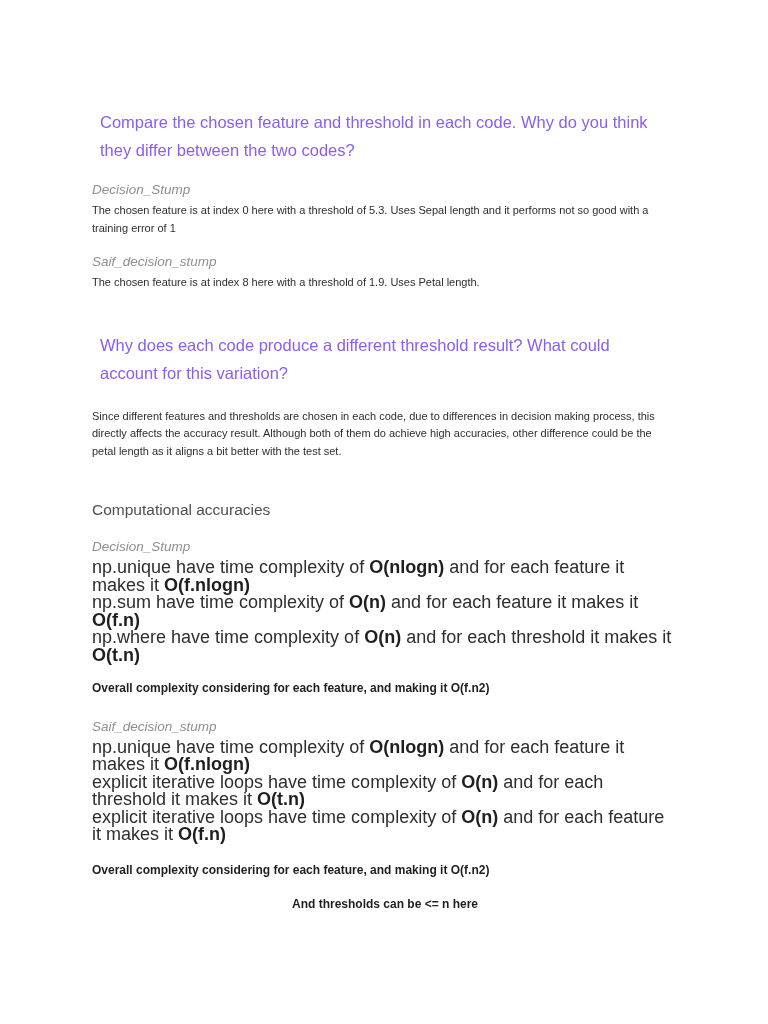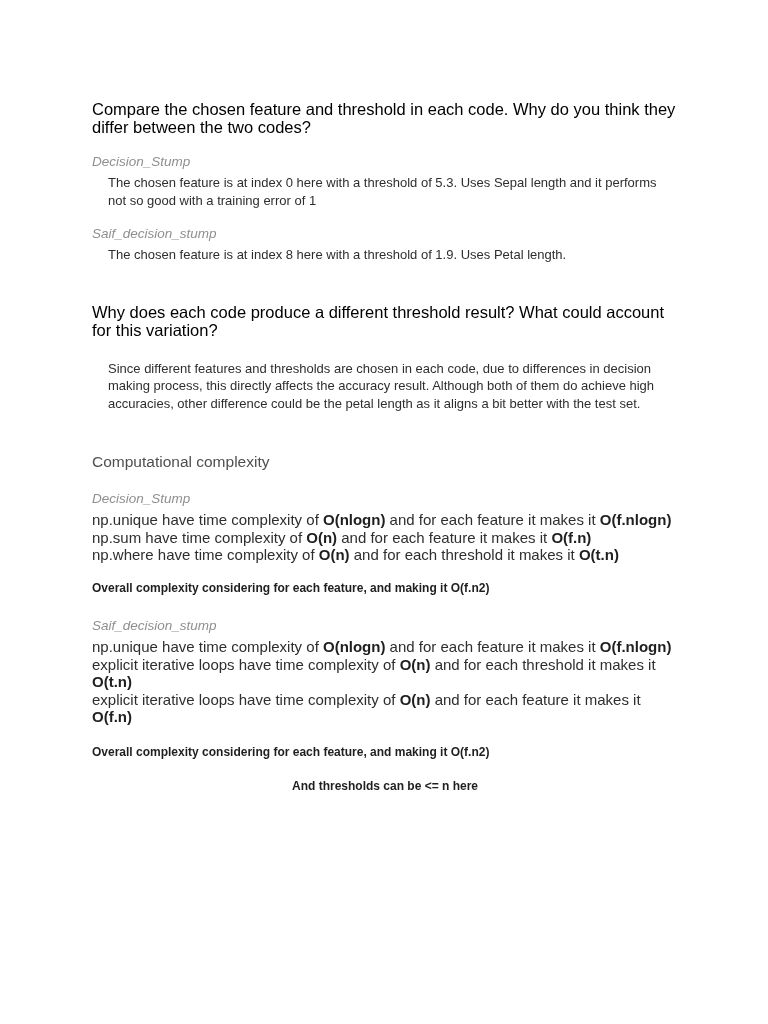--- a/index.html
+++ b/index.html
@@ -8,46 +8,46 @@
     width: 768px;
     height: 1024px;
     background: #ffffff;
     box-sizing: border-box;
     padding: 100px 90px 0 92px;
     font-family: "Liberation Sans", sans-serif;
     overflow: hidden;
   }
   .q-heading {
     font-size: 16.5px;
-    line-height: 18px;
-    color: #000000;
+    line-height: 28px;
+    color: #8b5cf6;
     font-weight: 400;
-    margin: 0;
+    margin: 8px;
   }
   .comp-heading {
     font-size: 15.5px;
     line-height: 19px;
     color: #4f4f4f;
     font-weight: 400;
     margin: 0;
   }
   .section-sub {
     font-size: 13.5px;
     line-height: 17px;
     color: #8f8f8f;
     margin: 0;
     font-style: italic;
   }
   .body-text {
-    font-size: 13px;
+    font-size: 11px;
     line-height: 17.5px;
     color: #2e2e2e;
-    margin: 16px;
+    margin: 0;
   }
-  .body-line { font-size: 15px; line-height: 17.5px; color: #2e2e2e; }
+  .body-line { font-size: 18px; line-height: 17.5px; color: #2e2e2e; }
   .body-line strong, .bold-line { font-weight: bold; color: #1f1f1f; }
   .bold-line { font-size: 12px; line-height: 17.5px; margin: 0; }
 
   .mt-sub-after-heading { margin-top: 17px; }
   .mt-body-after-sub { margin-top: 4px; }
   .mt-sub2 { margin-top: 16px; }
   .mt-para { margin-top: 17px; }
   .mt-q2 { margin-top: 39px; }
   .mt-answer { margin-top: 21px; }
   .mt-q3 { margin-top: 38px; }
@@ -69,21 +69,21 @@
   <p class="body-text mt-body-after-sub">The chosen feature is at index 0 here with a threshold of 5.3. Uses Sepal length and it performs not so good with a training error of 1</p>
 
   <p class="section-sub mt-sub2">Saif_decision_stump</p>
   <p class="body-text mt-body-after-sub">The chosen feature is at index 8 here with a threshold of 1.9. Uses Petal length.</p>
 
 
   <h2 class="q-heading mt-q2">Why does each code produce a different threshold result? What could account for this variation?</h2>
   <p class="body-text mt-answer">Since different features and thresholds are chosen in each code, due to differences in decision making process, this directly affects the accuracy result. Although both of them do achieve high accuracies, other difference could be the petal length as it aligns a bit better with the test set.</p>
 
 
-  <h3 class="comp-heading mt-comp">Computational complexity</h3>
+  <h3 class="comp-heading mt-comp">Computational accuracies</h3>
 
   <p class="section-sub mt-sub3">Decision_Stump</p>
 
   <div class="mt-body-after-sub">
     <div class="body-line"><span>np.unique have time complexity of </span><strong>O(nlogn)</strong><span> and for each feature it makes it </span><strong>O(f.nlogn)</strong></div>
     <div class="body-line"><span>np.sum have time complexity of </span><strong>O(n)</strong><span> and for each feature it makes it </span><strong>O(f.n)</strong></div>
     <div class="body-line"><span>np.where have time complexity of </span><strong>O(n)</strong><span> and for each threshold it makes it </span><strong>O(t.n)</strong></div>
   </div>
 
   <p class="bold-line mt-overall">Overall complexity considering for each feature, and making it O(f.n2)</p>

